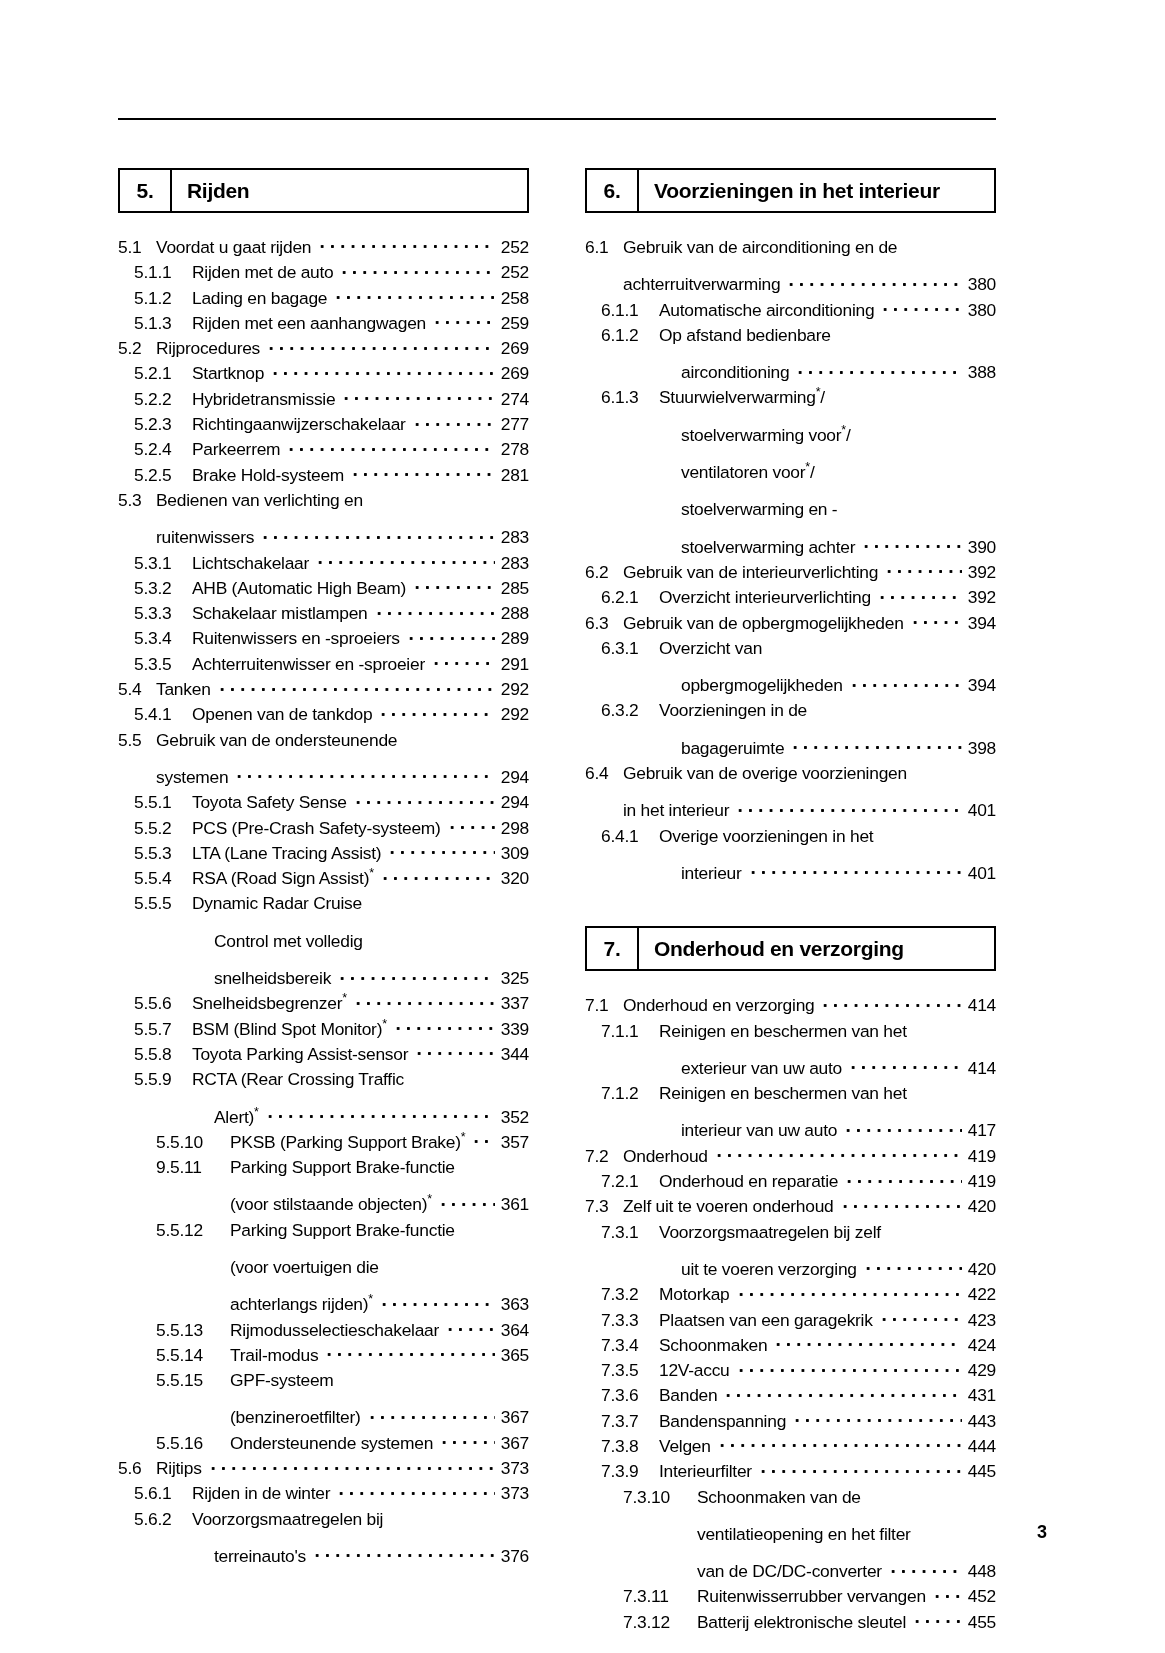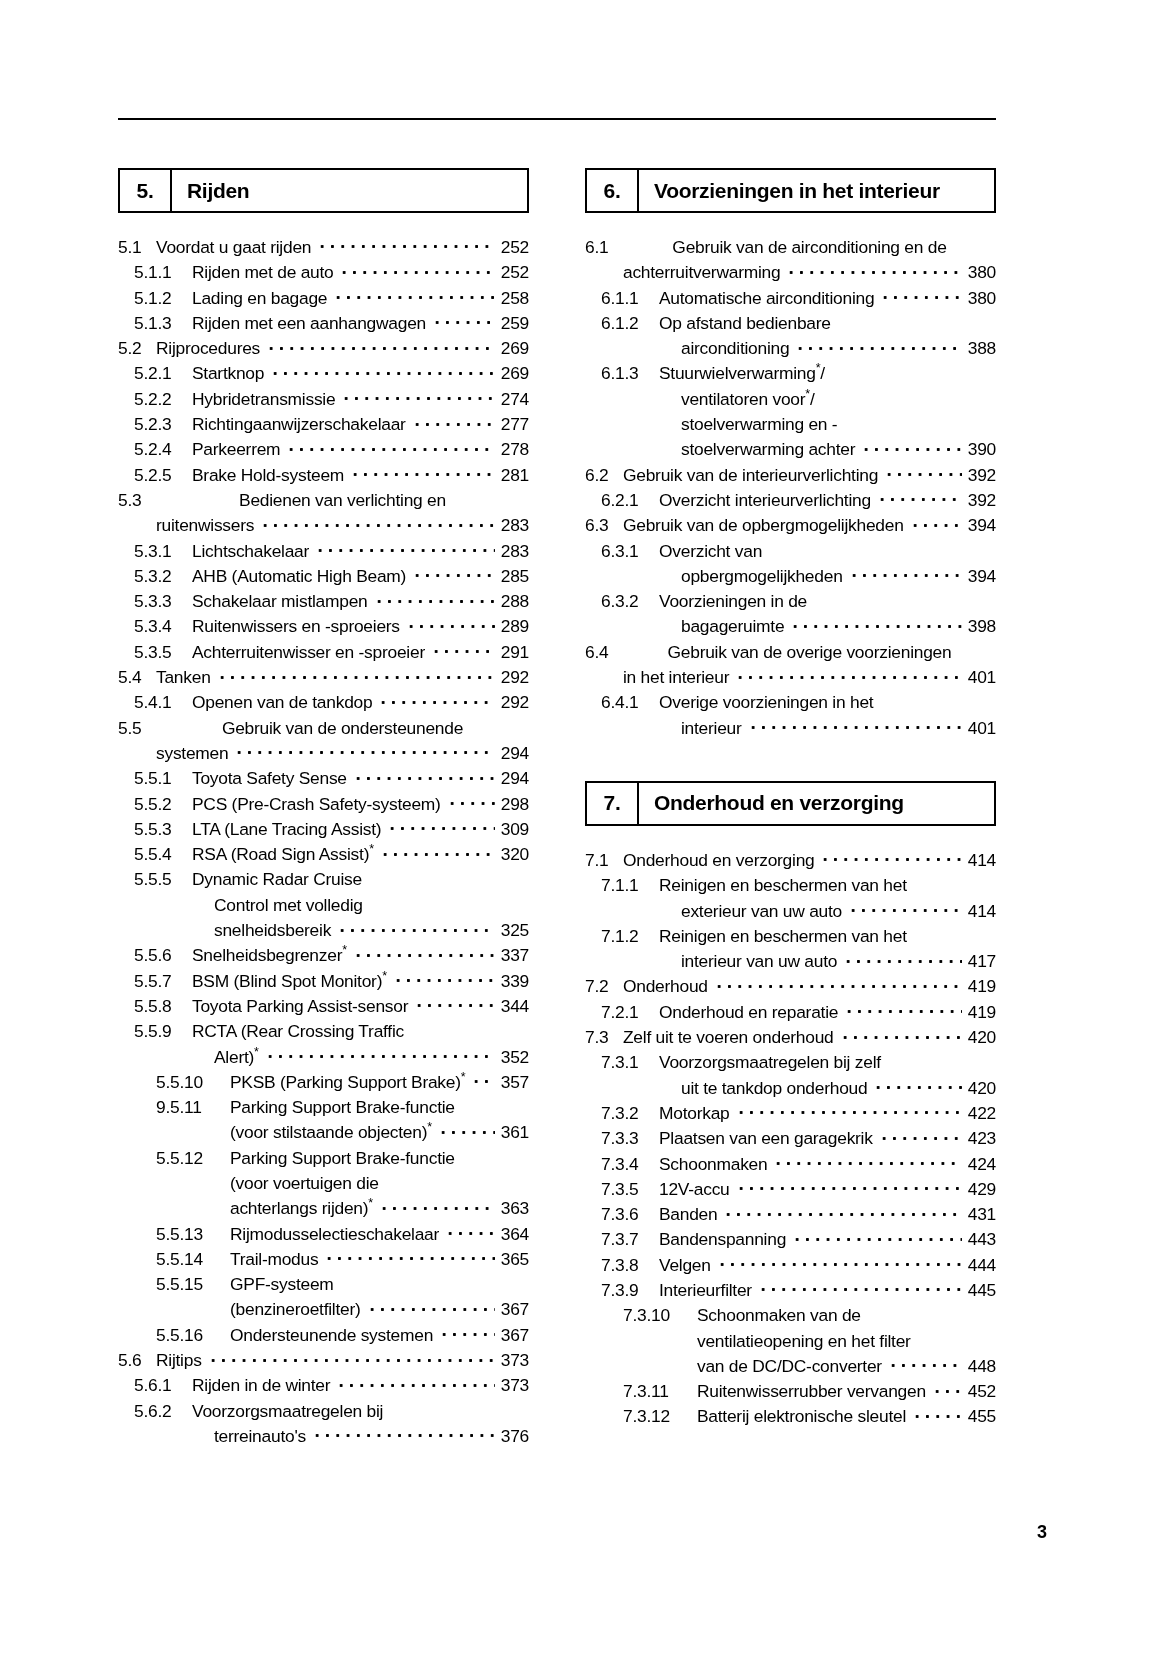--- a/index.html
+++ b/index.html
@@ -71,21 +71,21 @@
   .toc-list { }
   .toc-row {
     display: flex;
     align-items: baseline;
     font-size: 17.4px;
     line-height: 25.3px;
     letter-spacing: -0.25px;
     white-space: nowrap;
   }
   .lvl1 .num { width: 38px; flex: 0 0 38px; }
-  .lvl1 .txtwrap { margin-left: 0px; justify-content: center; }
+  .lvl1 .txtwrap { margin-left: 0px; }
   .lvl2 .num { width: 58px; flex: 0 0 58px; margin-left: 16px; }
   .lvl2long .num { width: 74px; flex: 0 0 74px; margin-left: 38px; }
 
   .num { text-align: left; }
   .txtwrap {
     flex: 1;
     display: flex;
     align-items: baseline;
     min-width: 0;
     overflow: hidden;
@@ -115,20 +115,21 @@
     white-space: nowrap;
   }
   
   .cont {
     display: flex;
     align-items: flex-start;
     font-size: 17.4px;
     line-height: 25.3px;
     letter-spacing: -0.25px;
     white-space: nowrap;
+    margin-top: 12px;
   }
   .cont.ind1 .pad { width: 38px; flex: 0 0 38px; }
   .cont.ind2 .pad { width: 96px; flex: 0 0 96px; }
   .cont.ind2long .pad { width: 112px; flex: 0 0 112px; }
   sup.ast {
     font-size: 0.72em;
     vertical-align: super;
     line-height: 0;
   }
   .folio {
@@ -565,20 +566,26 @@
             </div>
             <div class="toc-row lvl2">
               <span class="num">6.1.3</span>
               <span class="txtwrap">
                 <span class="label">Stuurwielverwarming<sup class="ast">*</sup>/</span>
               </span>
             </div>
             <div class="cont ind2">
               <span class="pad"></span>
               <span class="txtwrap">
+                <span class="label">stoelverwarming voor<sup class="ast">*</sup>/</span>
+              </span>
+            </div>
+            <div class="cont ind2">
+              <span class="pad"></span>
+              <span class="txtwrap">
                 <span class="label">ventilatoren voor<sup class="ast">*</sup>/</span>
               </span>
             </div>
             <div class="cont ind2">
               <span class="pad"></span>
               <span class="txtwrap">
                 <span class="label">stoelverwarming en -</span>
               </span>
             </div>
             <div class="cont ind2">
@@ -739,21 +746,21 @@
             </div>
             <div class="toc-row lvl2">
               <span class="num">7.3.1</span>
               <span class="txtwrap">
                 <span class="label">Voorzorgsmaatregelen bij zelf</span>
               </span>
             </div>
             <div class="cont ind2">
               <span class="pad"></span>
               <span class="txtwrap">
-                <span class="label">uit te tankdop onderhoud</span>
+                <span class="label">uit te voeren verzorging</span>
                 <span class="leader"></span>
                 <span class="pg">420</span>
               </span>
             </div>
             <div class="toc-row lvl2">
               <span class="num">7.3.2</span>
               <span class="txtwrap">
                 <span class="label">Motorkap</span>
                 <span class="leader"></span>
                 <span class="pg">422</span>

